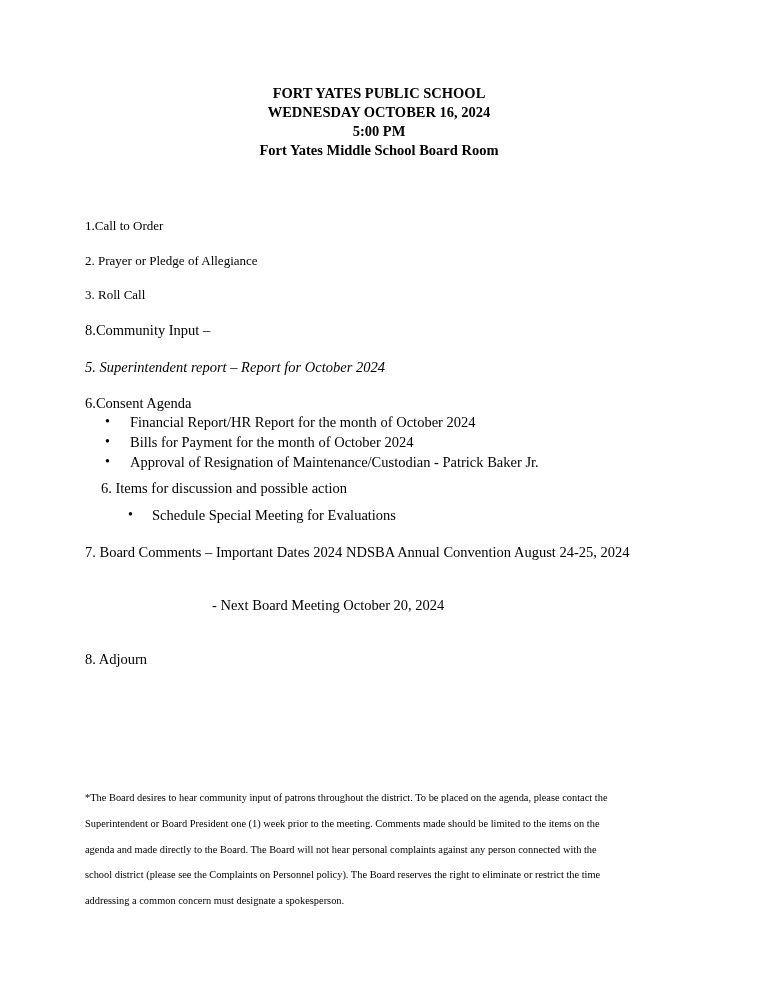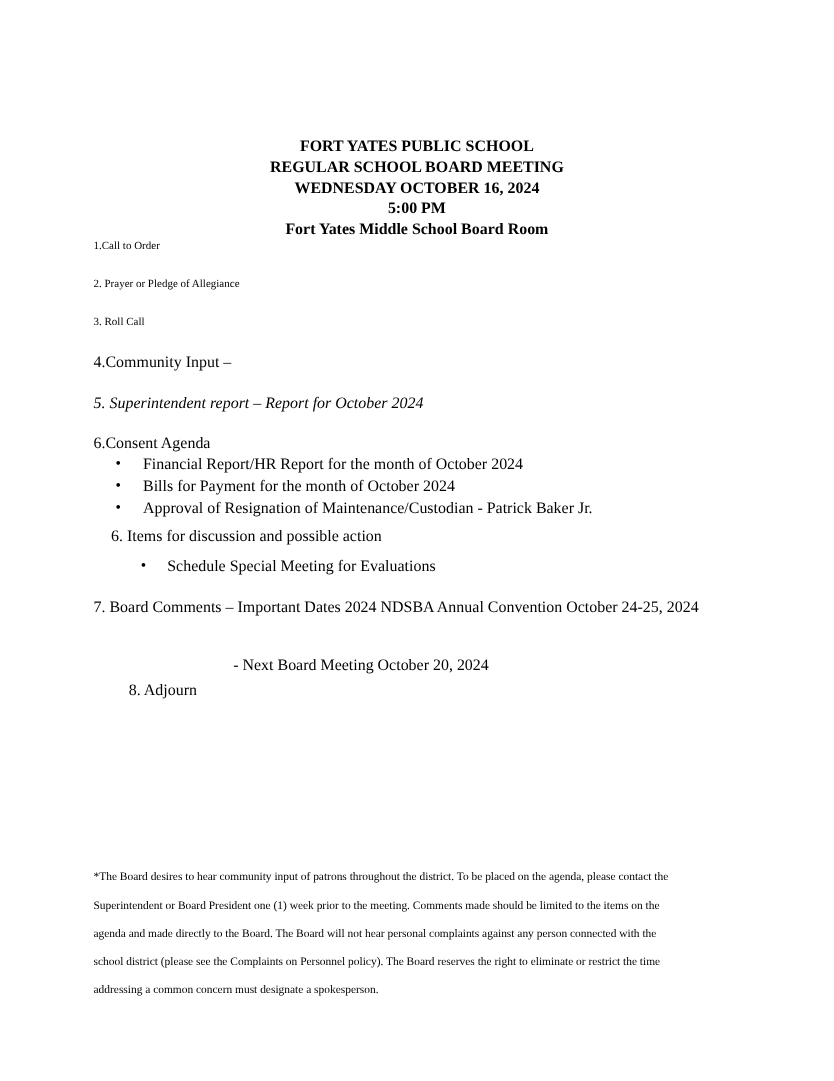--- a/index.html
+++ b/index.html
@@ -2,49 +2,48 @@
 <html><head>
   <meta charset="utf-8">
   <style>
     html, body { margin: 0; padding: 0; background: #ffffff; }
     body {
       width: 758px; height: 983px; position: relative; overflow: hidden;
       font-family: "Liberation Serif", "DejaVu Serif", serif; color: #000;
     }
     .header {
       position: absolute; left: 0; top: 84px; width: 758px; text-align: center;
-      font-weight: bold; font-size: 14.5px; line-height: 19px; margin-top: 40px;
+      font-weight: bold; font-size: 14.5px; line-height: 19px;
     }
     .header div { white-space: nowrap; }
     .line { position: absolute; left: 85px; white-space: nowrap; }
-    .small { font-size: 10px; }
+    .small { font-size: 13px; }
     .med { font-size: 14.5px; }
     .bullet-row { position: absolute; white-space: nowrap; font-size: 14.5px; }
     .bullet { position: absolute; font-size: 14px; }
     .footnote {
       position: absolute; left: 85px; top: 779px; width: 600px;
       font-size: 10.4px; line-height: 13.8px;
     }
     .footnote div { white-space: nowrap; margin-top: 12px; }
   </style>
 </head>
 <body>
 
 <div class="header">
   <div>FORT YATES PUBLIC SCHOOL</div>
-  <div>REGULAR SCHOOL BOARD MEETING</div>
   <div>WEDNESDAY OCTOBER 16, 2024</div>
   <div>5:00 PM</div>
   <div>Fort Yates Middle School Board Room</div>
 </div>
 
 <div class="line small" style="top:218px;">1.Call to Order</div>
 <div class="line small" style="top:253px;text-align:right;">2. Prayer or Pledge of Allegiance</div>
 <div class="line small" style="top:287px;">3. Roll Call</div>
-<div class="line med" style="top:322px;">4.Community Input –</div>
+<div class="line med" style="top:322px;">8.Community Input –</div>
 <div class="line med" style="top:359px;font-style:italic;">5. Superintendent report – Report for October 2024</div>
 
 <div class="line med" style="top:395px;">6.Consent Agenda</div>
 <div class="bullet-row" style="left:105px; top:414px;">
   <span class="bullet" style="left:0;">•</span>
   <span style="position:absolute; left:25px;">Financial Report/HR Report for the month of October 2024</span>
 </div>
 <div class="bullet-row" style="left:105px; top:434px;">
   <span class="bullet" style="left:0;">•</span>
   <span style="position:absolute; left:25px;">Bills for Payment for the month of October 2024</span>
@@ -53,23 +52,23 @@
   <span class="bullet" style="left:0;">•</span>
   <span style="position:absolute; left:25px;">Approval of Resignation of Maintenance/Custodian - Patrick Baker Jr.</span>
 </div>
 
 <div class="line med" style="top:480px;margin-left:16px;">6. Items for discussion and possible action</div>
 <div class="bullet-row" style="left:128px; top:507px;">
   <span class="bullet" style="left:0;">•</span>
   <span style="position:absolute; left:24px;">Schedule Special Meeting for Evaluations</span>
 </div>
 
-<div class="line med" style="top:544px;">7. Board Comments – Important Dates 2024 NDSBA Annual Convention October 24-25, 2024</div>
+<div class="line med" style="top:544px;">7. Board Comments – Important Dates 2024 NDSBA Annual Convention August 24-25, 2024</div>
 <div class="line med" style="left:212px; top:597px;">- Next Board Meeting October 20, 2024</div>
-<div class="line med" style="top:620px;margin-left:32px;">8. Adjourn</div>
+<div class="line med" style="top:651px;">8. Adjourn</div>
 
 <div class="footnote">
   <div>*The Board desires to hear community input of patrons throughout the district. To be placed on the agenda, please contact the</div>
   <div>Superintendent or Board President one (1) week prior to the meeting. Comments made should be limited to the items on the</div>
   <div>agenda and made directly to the Board. The Board will not hear personal complaints against any person connected with the</div>
   <div>school district (please see the Complaints on Personnel policy). The Board reserves the right to eliminate or restrict the time</div>
   <div>addressing a common concern must designate a spokesperson.</div>
 </div>
 
 </body></html>

